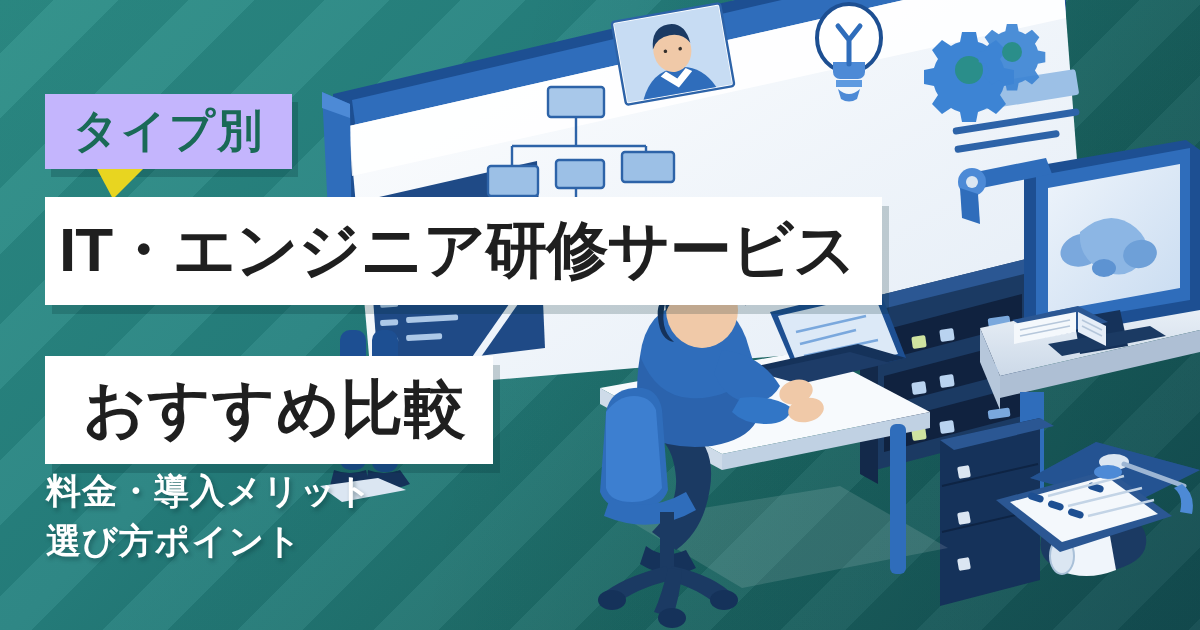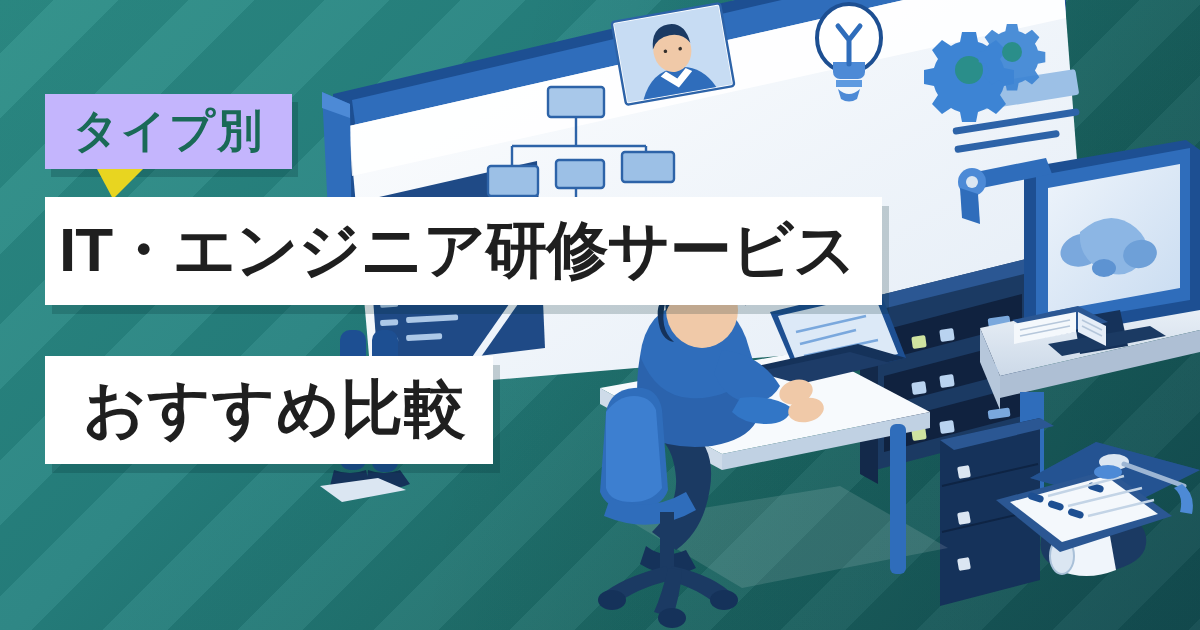--- a/index.html
+++ b/index.html
@@ -416,15 +416,19 @@
 
     <div class="badge-wrap">
       <div class="badge">タイプ別</div>
       <div class="badge-tail"></div>
     </div>
 
     <div class="title-box title-1">IT・エンジニア研修サービス</div>
 
     <div class="title-box title-2">おすすめ比較</div>
 
+    <div class="subtitle">
+      <div>料金・導入メリット</div>
+      <div>選び方ポイント</div>
+    </div>
 
   </div>
 </div>
 
 </body></html>

